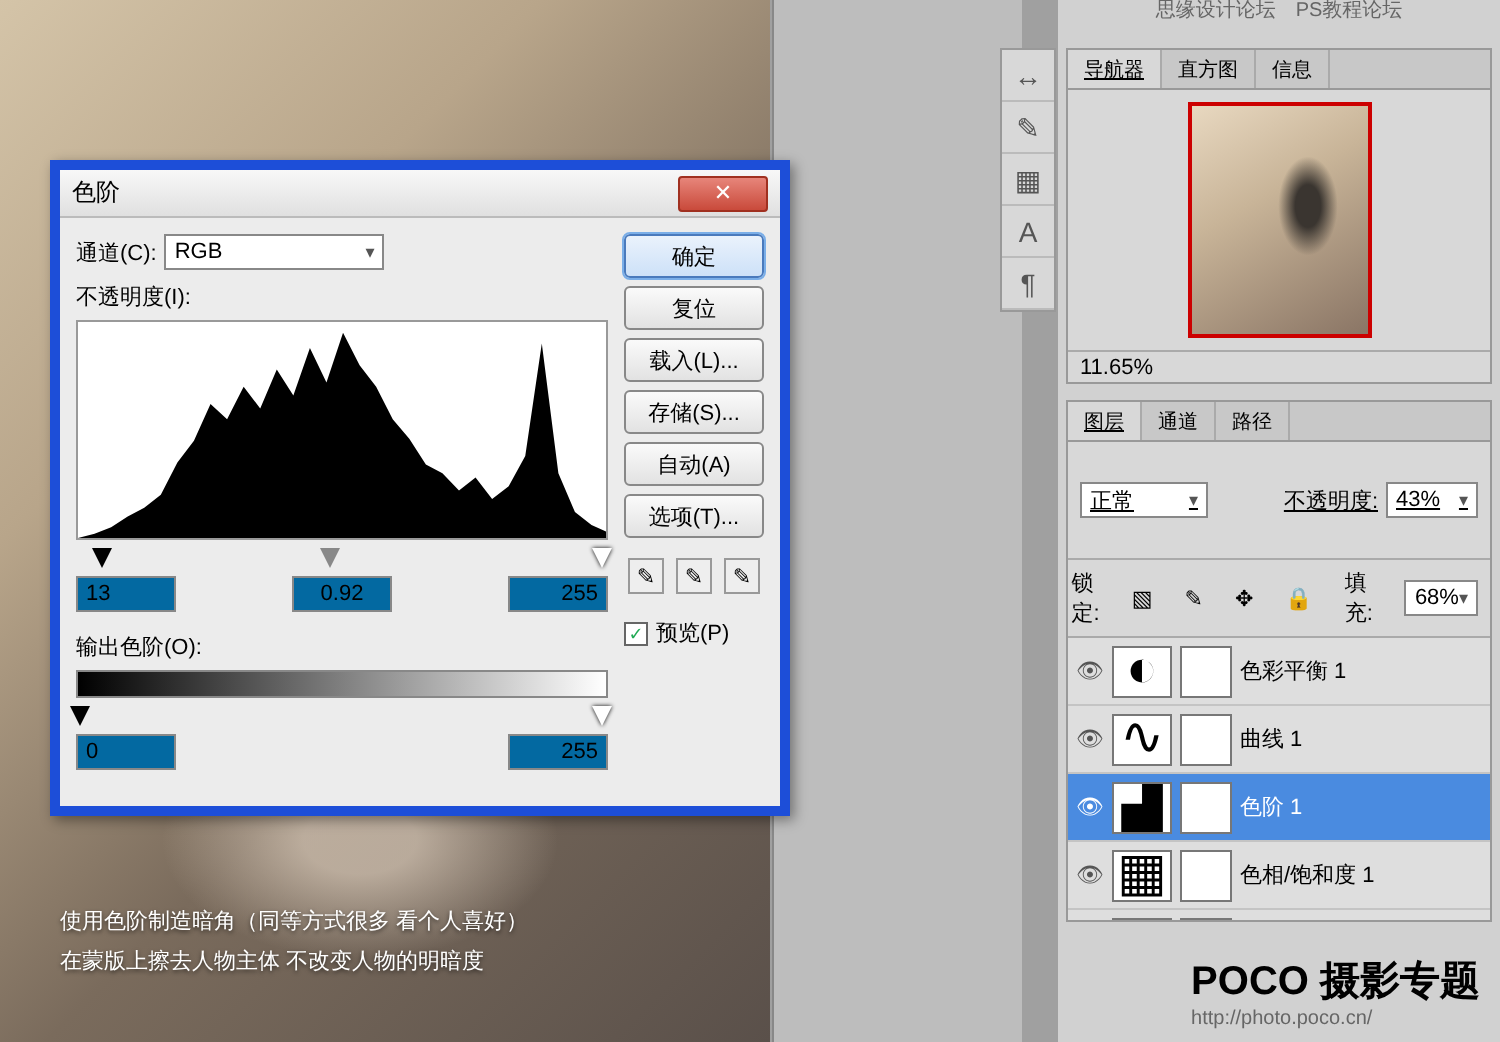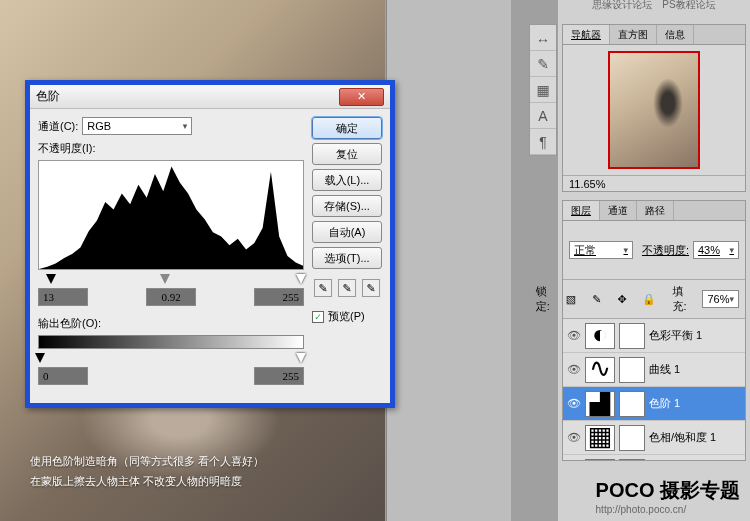--- a/index.html
+++ b/index.html
@@ -20,30 +20,30 @@
 .dropdown{border:1px solid #888;background:#fff;padding:1px 4px;height:18px;display:flex;align-items:center;justify-content:space-between;font-size:11px;}
 .dropdown::after{content:"▾";font-size:9px;color:#555;}
 .histogram-box{border:1px solid #999;background:#fff;height:110px;position:relative;margin-bottom:4px;overflow:hidden;}
 .histogram-svg{position:absolute;bottom:0;left:0;width:100%;height:100%;}
 .slider-track{height:12px;position:relative;margin-bottom:2px;}
 .slider-handle{position:absolute;top:0;width:0;height:0;border-left:5px solid transparent;border-right:5px solid transparent;}
 .slider-handle.black{border-top:10px solid #000;}
 .slider-handle.gray{border-top:10px solid #888;}
 .slider-handle.white{border-top:10px solid #fff;filter:drop-shadow(0 0 1px #000);}
 .input-row{display:flex;justify-content:space-between;margin-bottom:10px;}
-.num-input{width:50px;height:18px;border:1px solid #888;background:#737373;padding:0 4px;font-size:11px;text-align:left;font-family:Liberation Serif, serif;}
+.num-input{width:50px;height:18px;border:1px solid #888;background:#0369a1;padding:0 4px;font-size:11px;text-align:left;}
 .gradient-bar{height:14px;border:1px solid #888;background:linear-gradient(90deg,#000,#fff);margin-bottom:4px;}
 .btn{height:22px;border:1px solid #888;border-radius:3px;background:linear-gradient(#fafafa,#e2e2e2);font-size:11px;cursor:pointer;display:flex;align-items:center;justify-content:center;}
 .btn.primary{border:1px solid #4a7abc;background:linear-gradient(#eaf2fc,#cde1f8);outline:1px solid #7aaee8;}
 .eyedroppers{display:flex;gap:6px;margin-top:6px;justify-content:center;}
 .eyedrop{width:18px;height:18px;border:1px solid #999;background:#eee;display:flex;align-items:center;justify-content:center;cursor:pointer;}
 .preview-row{display:flex;align-items:center;gap:4px;margin-top:8px;}
 .chk{width:12px;height:12px;border:1px solid #666;background:#fff;display:flex;align-items:center;justify-content:center;font-size:9px;color:#2a5;}
 
-.panel-area{position:absolute;right:0;top:0;width:192px;height:521px;background:#d1d1d1;}
+.panel-area{position:absolute;right:0;top:0;width:221px;height:521px;background:#d1d1d1;}
 .watermark{position:absolute;top:-2px;left:50%;transform:translateX(-50%);font-size:10px;color:#666;white-space:nowrap;}
 .tool-col{position:absolute;left:-29px;top:24px;width:28px;background:#d8d8d8;border:1px solid #999;}
 .tool-btn{width:26px;height:26px;border-bottom:1px solid #bbb;display:flex;align-items:center;justify-content:center;font-size:14px;color:#555;cursor:pointer;}
 .navigator{position:absolute;left:4px;top:24px;right:4px;height:168px;background:#d8d8d8;border:1px solid #999;}
 .nav-tabs{display:flex;background:#c8c8c8;border-bottom:1px solid #999;height:20px;}
 .nav-tab{padding:3px 8px;font-size:10px;border-right:1px solid #aaa;cursor:pointer;}
 .nav-tab.active{background:#d8d8d8;text-decoration:underline;}
 .nav-thumb{margin:6px auto;width:92px;height:118px;border:2px solid #c00;background:linear-gradient(150deg,#e8d8c0 0%,#c8b498 40%,#8a7565 100%);position:relative;}
 .nav-thumb::after{content:"";position:absolute;right:15px;top:25px;width:30px;height:50px;background:radial-gradient(ellipse,#3a3530 30%,transparent 70%);border-radius:50% 50% 40% 40%;}
 .nav-zoom{padding:2px 6px;font-size:10px;border-top:1px solid #aaa;display:flex;align-items:center;}
@@ -171,21 +171,21 @@
         </div>
     </div>
     <div class="layer-opts2">
       <span style="margin-right:auto">锁定:</span>
       <span>▧</span>
       <span>✎</span>
       <span>✥</span>
       <span>🔒</span>
       <span>填充:</span>
       <div class="dropdown" style="width:48px">
-          <span>76%</span>
+          <span>68%</span>
         </div>
     </div>
     <div class="layer-list" id="layer-list">
         <div class="layer-row">
           <div class="eye">👁</div>
     <div class="layer-thumb" style="">
             <svg class="adj-icon" viewBox="0 0 10 10">
               <text x="5" y="8" text-anchor="middle" font-size="8">◐</text>
             </svg>
           </div>

